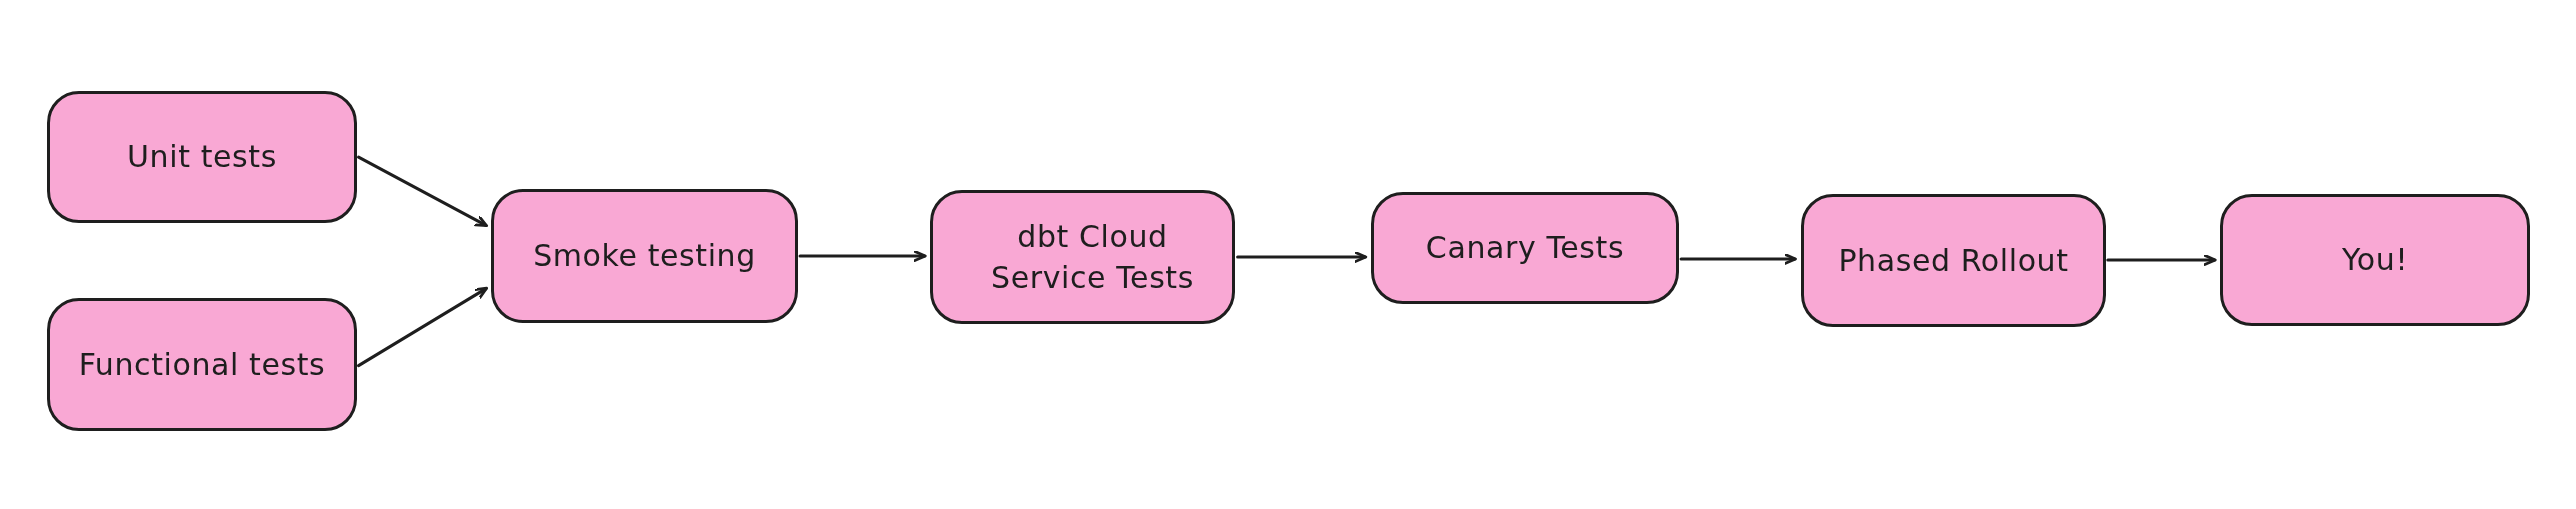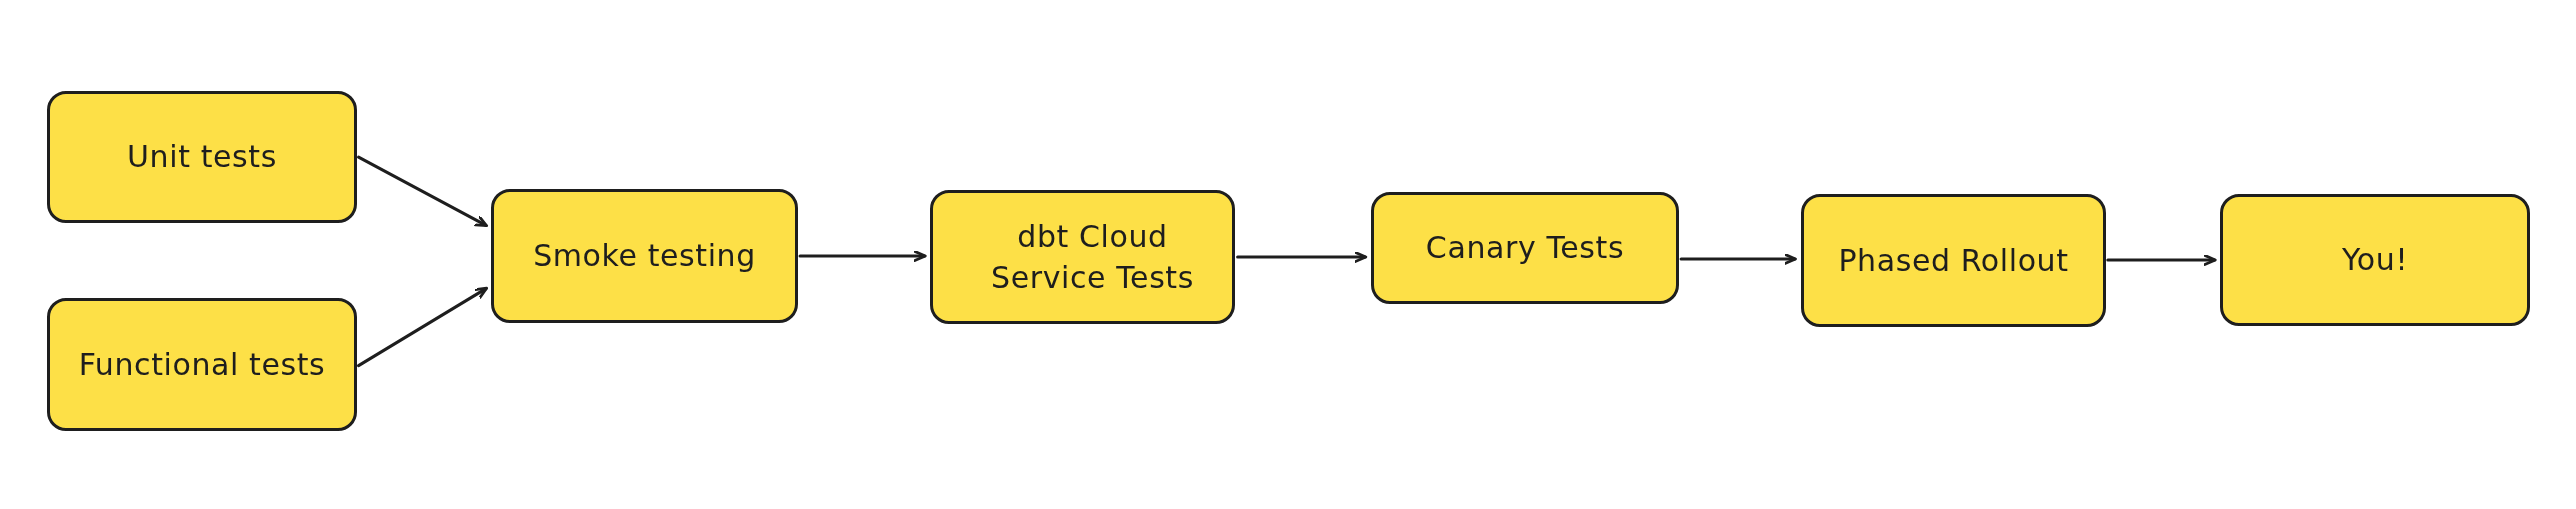--- a/index.html
+++ b/index.html
@@ -22,23 +22,23 @@
     position: absolute;
     left: 0;
     top: 0;
     width: 2576px;
     height: 510px;
     pointer-events: none;
   }
   .node {
     position: absolute;
     box-sizing: border-box;
-    background: #fde047;
+    background: #f9a8d4;
     border: 3px solid #1e1e1e;
-    border-radius: 19px;
+    border-radius: 32px;
     display: flex;
     align-items: center;
     justify-content: center;
     z-index: 2;
   }
   .node-label {
     font-family: "DejaVu Sans", sans-serif;
     font-size: 30px;
     line-height: 1.38;
     color: #1e1e1e;

